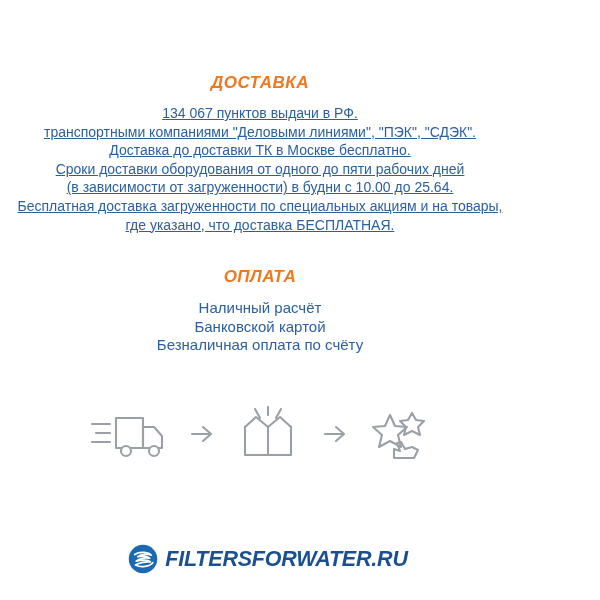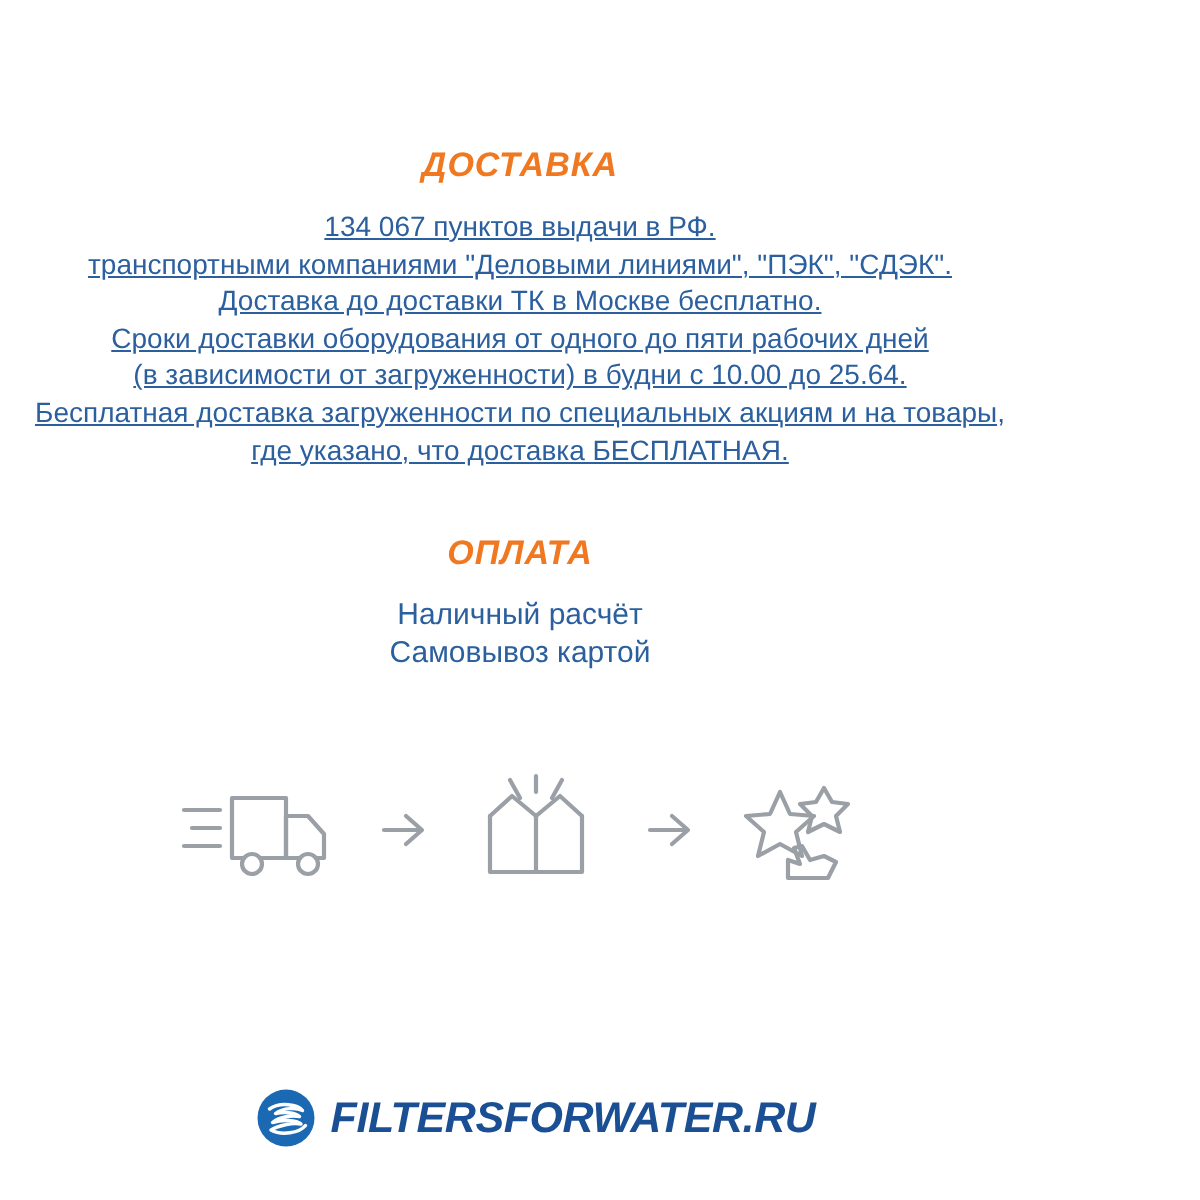--- a/index.html
+++ b/index.html
@@ -130,21 +130,22 @@
     <span class="line">Сроки доставки оборудования от одного до пяти рабочих дней</span>
     <span class="line">(в зависимости от загруженности) в будни с 10.00 до 25.64.</span>
     <span class="line">Бесплатная доставка загруженности по специальных акциям и на товары,</span>
     <span class="line">где указано, что доставка БЕСПЛАТНАЯ.</span>
   </div>
 
   <div class="section-title" id="payment-title">ОПЛАТА</div>
 
   <div class="payment-list">
     <span class="line">Наличный расчёт</span>
-    <span class="line">Самовывоз картой</span>
+    <span class="line">Банковской картой</span>
+    <span class="line">Безналичная оплата по счёту</span>
   </div>
 
   <div class="icon-strip">
 
     <div class="icon-box">
       <svg width="78" height="52" viewBox="0 0 78 52" fill="none" stroke="#9aa0a6" stroke-width="2.1" stroke-linecap="round" stroke-linejoin="round">
         <line x1="2" y1="16" x2="20" y2="16"></line>
         <line x1="6" y1="25" x2="20" y2="25"></line>
         <line x1="2" y1="34" x2="20" y2="34"></line>
         <path d="M26 10 L53 10 L53 40 L26 40 Z"></path>

